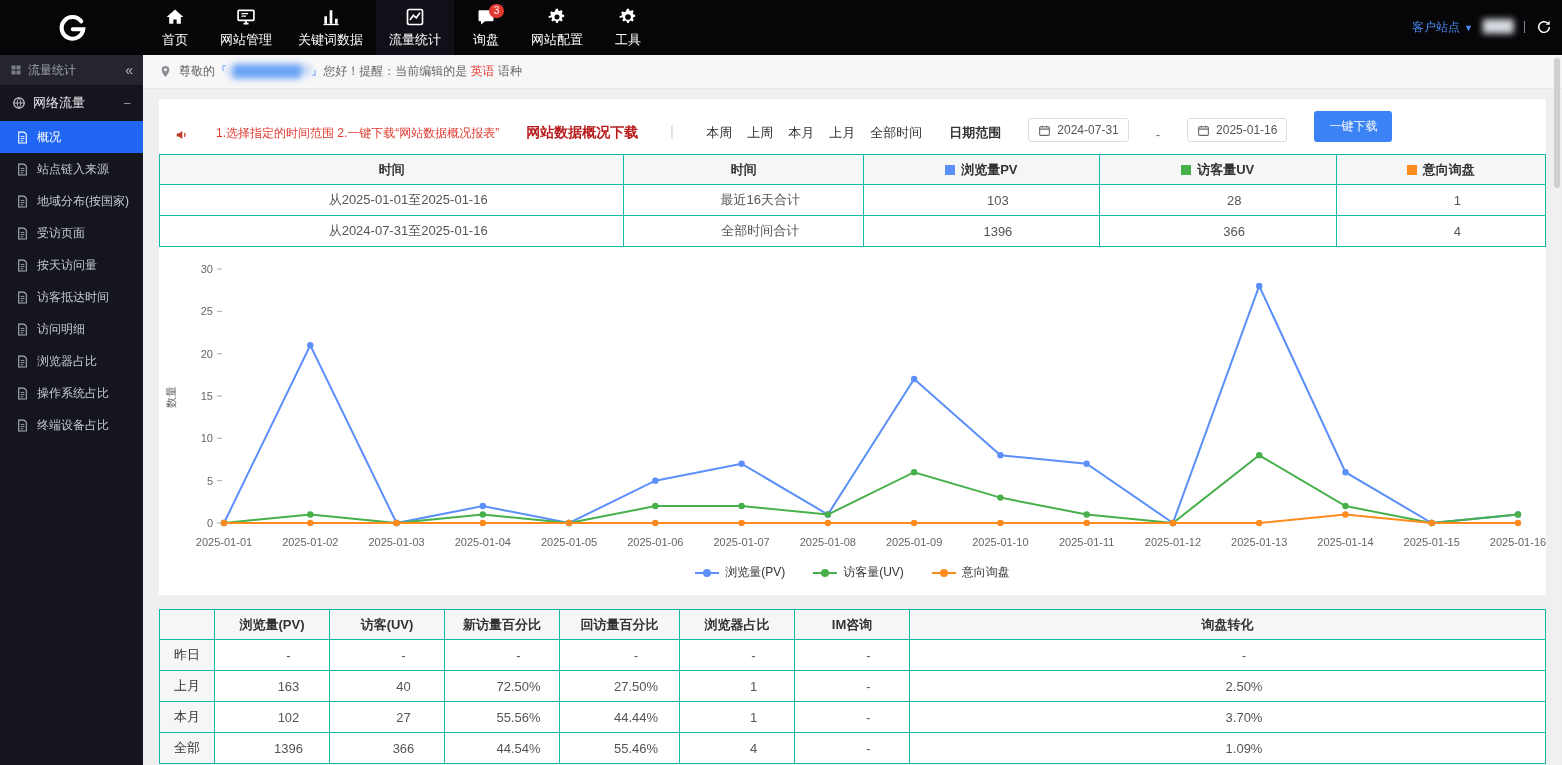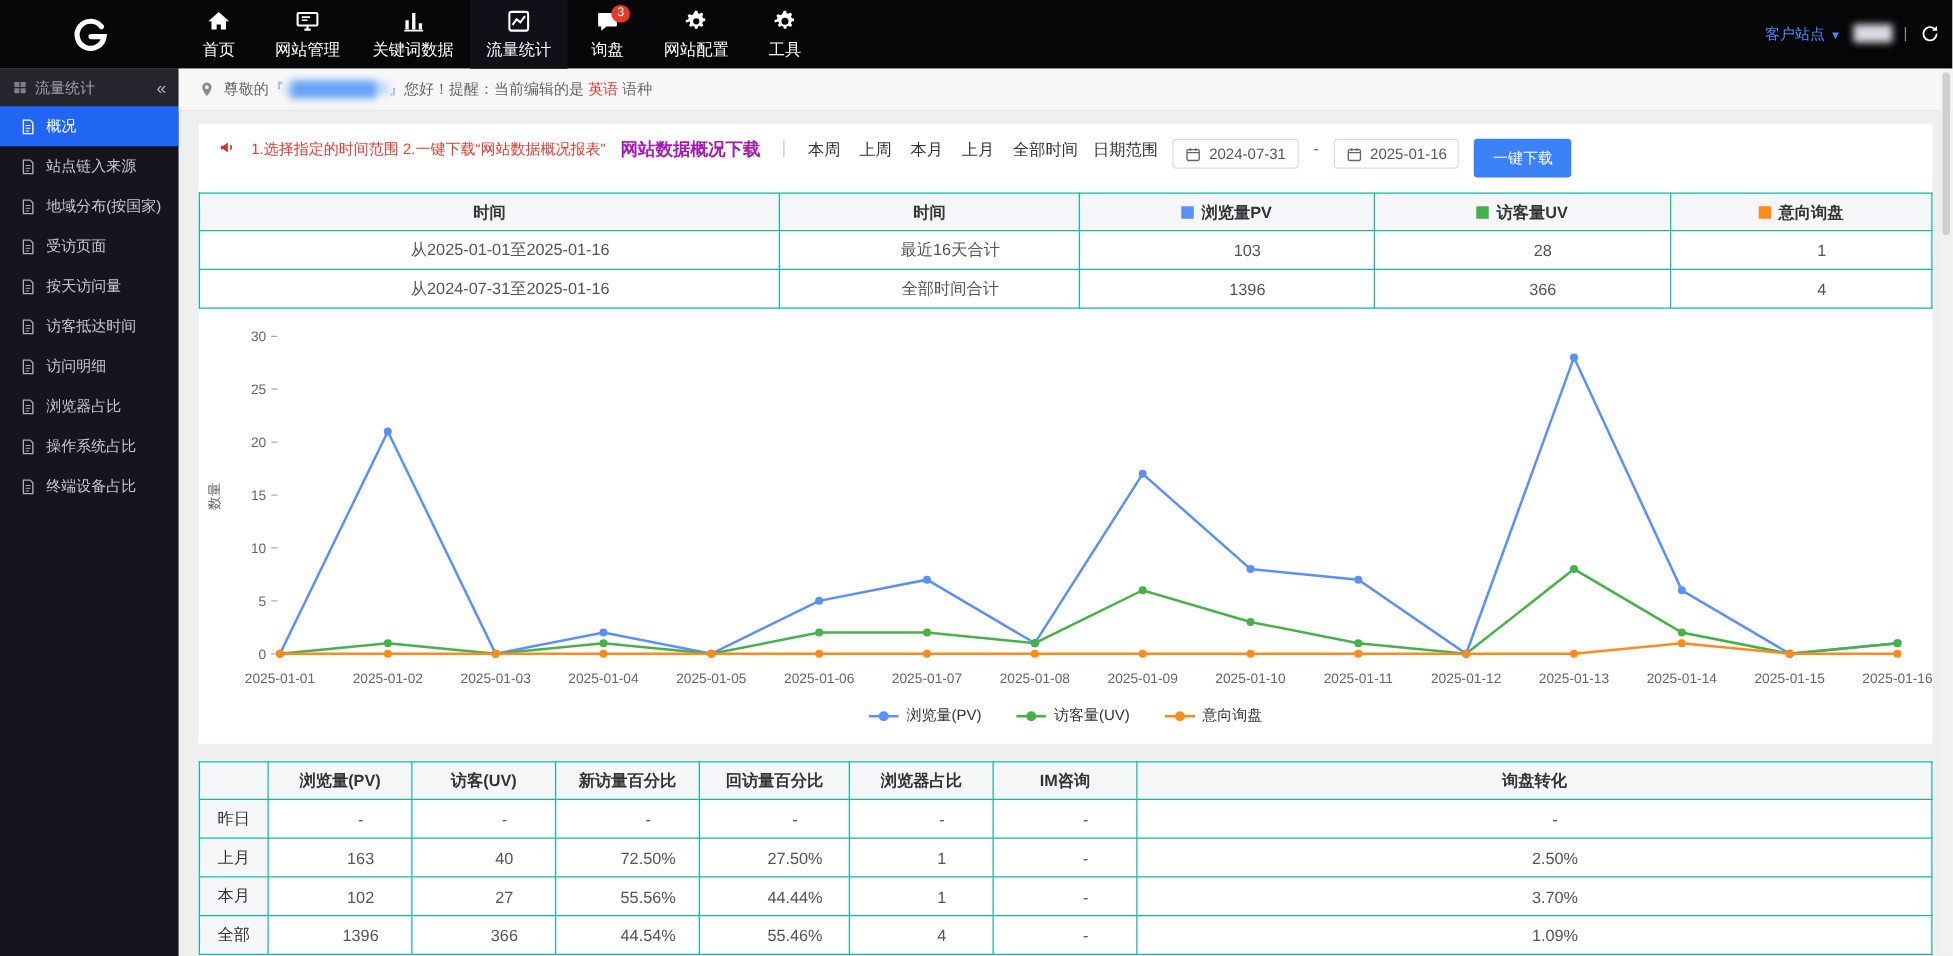--- a/index.html
+++ b/index.html
@@ -47,28 +47,28 @@
   .main { flex:1; display:flex; flex-direction:column; min-width:0; background:#efefef; }
   .notice-bar { height:34px; flex:0 0 34px; background:#f7f7f8; border-bottom:1px solid #e6e6e8; display:flex; align-items:center; gap:7px; padding:0 16px; font-size:12px; color:#666; }
   .notice-bar .icon { width:13px; height:13px; color:#8a8c94; }
   .blue { color:#4b8bf5; }
   .red { color:#e03b30; }
   .redacted.company { color:#6aa2f5; filter:blur(3px); letter-spacing:-1px; }
   .content { flex:1; padding:10px 16px 0; overflow:hidden; }
   .card { background:#fff; }
 
   
-  .toolbar { display:flex; align-items:flex-start; gap:12px; padding:12px 16px; flex-wrap:nowrap; white-space:nowrap; }
+  .toolbar { display:flex; align-items:flex-end; gap:27px; padding:12px 16px; flex-wrap:nowrap; white-space:nowrap; }
   .toolbar .announce { width:14px; height:14px; color:#c0392b; }
   .instruction { color:#e03b30; font-size:12px; }
-  .dl-title { color:#a21caf; font-weight:bold; font-size:14px; }
+  .dl-title { color:#b91c1c; font-weight:bold; font-size:14px; }
   .vbar { color:#ccc; font-size:14px; }
   .quick-ranges { display:inline-flex; gap:15px; }
   .quick-range { color:#333; font-size:13px; cursor:pointer;font-family:Liberation Mono, monospace; }
-  .dr-label { color:#333; font-size:13px; }
+  .dr-label { color:#333; font-size:13px;font-weight:bold; }
   .date-box { display:inline-flex; align-items:center; gap:6px; border:1px solid #dcdcdc; border-radius:3px; background:#fff; padding:4px 9px; font-size:12px; color:#555; cursor:pointer; }
   .date-box .icon { width:13px; height:13px; color:#666; }
   .dash { color:#666; }
   .dl-btn { background:#3b82f6; color:#fff; border:none; border-radius:3px; font-size:12px; padding:7px 15px; cursor:pointer; font-family:inherit; }
 
   
   table { width:100%; border-collapse:collapse; table-layout:fixed; }
   th, td { border:1px solid #14b8a6; text-align:center; overflow:hidden; white-space:nowrap; }
   thead th { background:#f5f6f7; font-weight:bold; font-size:13px; color:#333; height:30px; }
   tbody td { height:31px; font-size:13px; color:#555;padding-left:33px; }
@@ -180,20 +180,32 @@
       <div class="sidebar-header">
         <span class="sh-left">
           <span class="icon">
               <svg viewBox="0 0 24 24">
                 <path d="M3 3h8v8H3zM13 3h8v8h-8zM3 13h8v8H3zM13 13h8v8h-8z"></path>
               </svg>
             </span>
           <span>流量统计</span>
         </span>
         <span class="collapse">«</span>
+      </div>
+      <div class="sidebar-group">
+        <span class="sg-left">
+          <span class="icon">
+              <svg viewBox="0 0 24 24">
+                <circle cx="12" cy="12" r="9" fill="none" stroke="currentColor" stroke-width="2"></circle>
+                <path d="M3 12h18M12 3a14 14 0 0 1 0 18M12 3a14 14 0 0 0 0 18" fill="none" stroke="currentColor" stroke-width="1.4"></path>
+              </svg>
+            </span>
+          <span>网络流量</span>
+        </span>
+        <span class="toggle">−</span>
       </div>
       <ul class="side-list">
           <li class="side-item active">
             <span class="icon">
               <svg viewBox="0 0 24 24">
                 <path d="M5 2h10l4 4v16H5z" fill="none" stroke="currentColor" stroke-width="2"></path>
                 <path d="M8.5 10h7M8.5 14h7M8.5 18h5" stroke="currentColor" stroke-width="1.6" fill="none"></path>
               </svg>
             </span>
             <span>概况</span>

